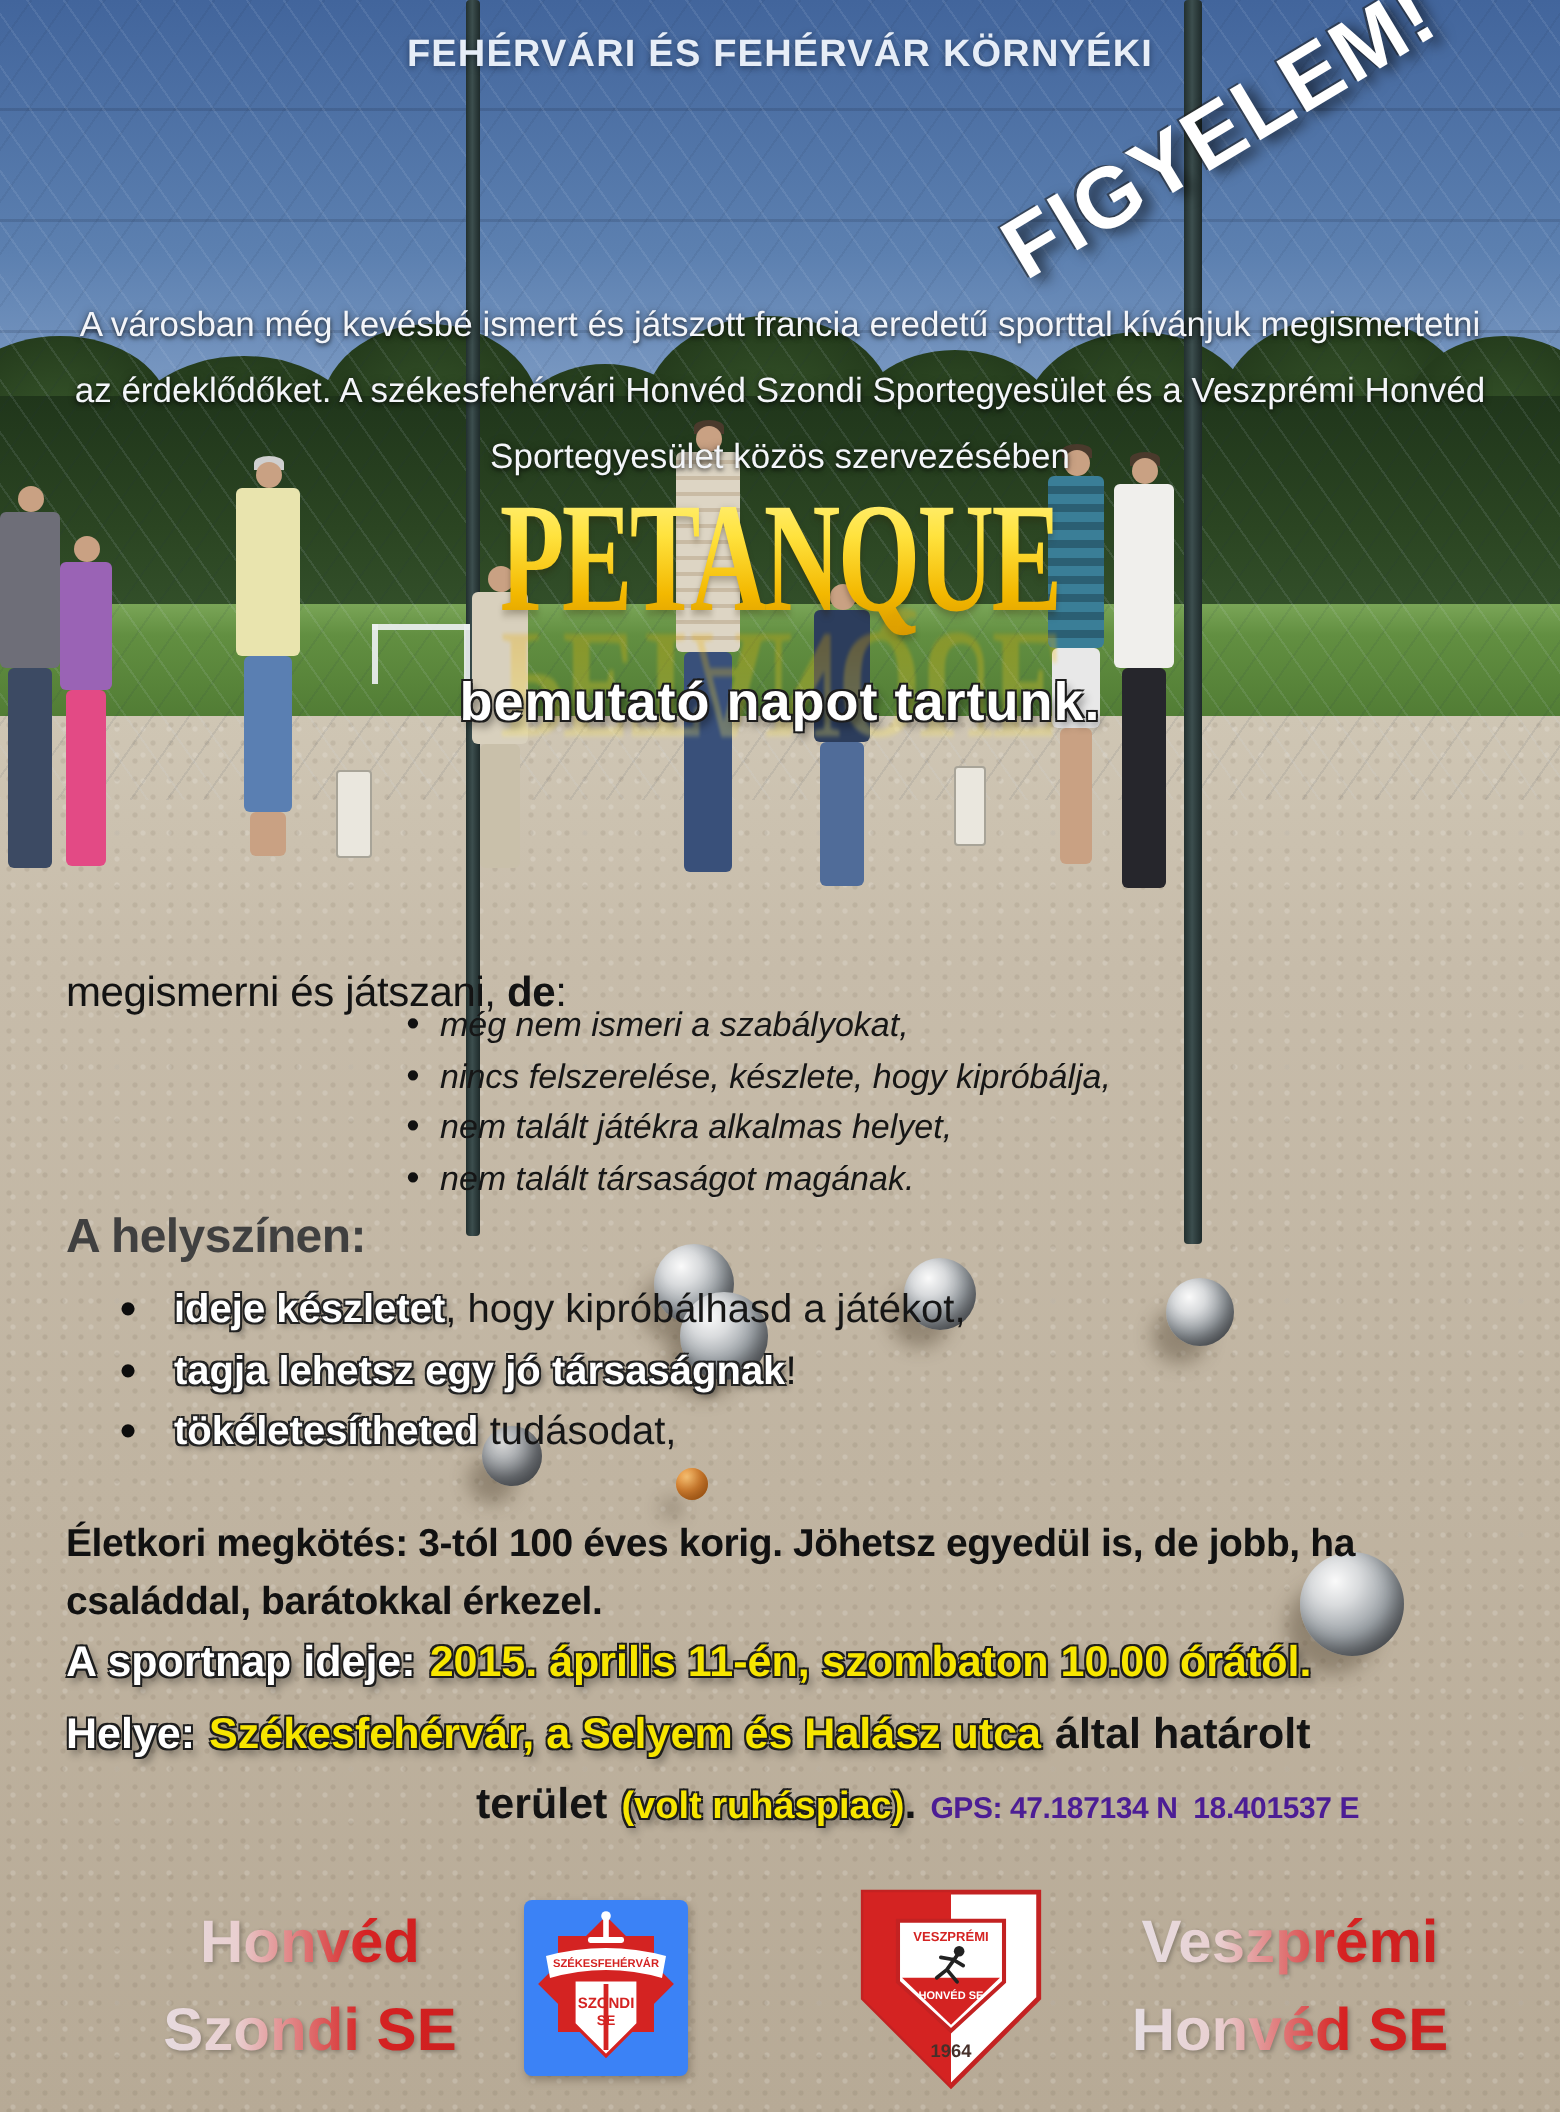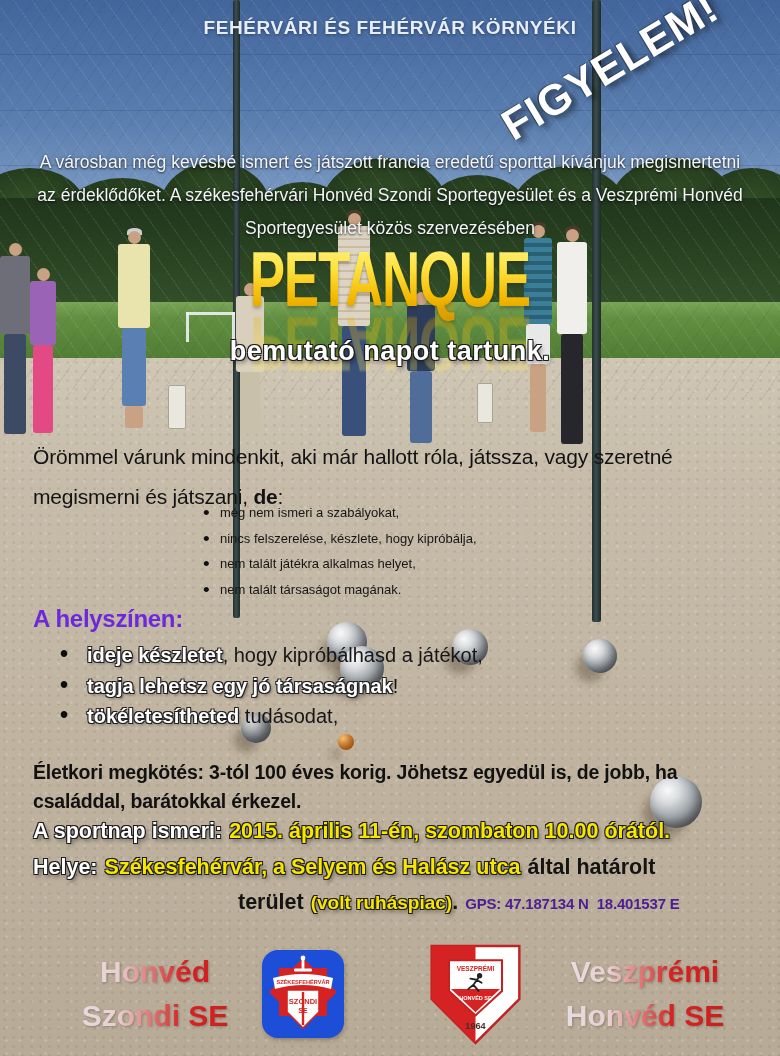--- a/index.html
+++ b/index.html
@@ -48,38 +48,38 @@
   .center{left:0;width:780px;text-align:center;}
   .hdr1{top:17px;font-size:19px;font-weight:bold;letter-spacing:.6px;color:#e6edf7;
     text-shadow:0 1px 3px rgba(10,20,40,.5);}
   .hdr2{top:73px;font-size:24px;font-weight:400;letter-spacing:3px;color:#eaf0f8;
     text-shadow:0 1px 3px rgba(10,20,40,.5);}
   .figyelem{left:455px;top:42px;width:310px;text-align:center;transform:rotate(-31deg);
     font-size:43px;font-weight:800;color:#ffffff;letter-spacing:1px;
     text-shadow:-1px -1px 0 rgba(30,30,30,.55),3px 4px 7px rgba(0,0,0,.6);}
   .intro{top:146px;font-size:17.5px;line-height:33px;color:#f3f5f9;font-weight:500;
     text-shadow:0 1px 2px rgba(0,0,0,.65),0 0 4px rgba(0,0,0,.35);}
-  .petanque-wrap{top:234px;}
+  .petanque-wrap{top:234px;font-family:Liberation Serif, serif;}
   .petanque{display:inline-block;font-size:78px;font-weight:bold;letter-spacing:-2px;
     transform:scaleX(.68);transform-origin:50% 50%;
     background:linear-gradient(180deg,#fff899 0%,#ffe23d 38%,#f3b800 70%,#cf8f00 100%);
     -webkit-background-clip:text;background-clip:text;color:transparent;
     filter:drop-shadow(0 2px 2px rgba(40,30,0,.35));}
   .petanque.reflect{position:absolute;left:0;right:0;margin:auto;top:64px;
     transform:scaleX(.68) scaleY(-1);opacity:.28;filter:blur(1px);}
   .subtitle{top:336px;font-size:27px;font-weight:bold;color:#fff;letter-spacing:.5px;}
   .outline{text-shadow:-1px -1px 0 #1d1d1d,1px -1px 0 #1d1d1d,-1px 1px 0 #1d1d1d,
     1px 1px 0 #1d1d1d,2px 3px 4px rgba(0,0,0,.45);}
   .invite{left:33px;top:437px;font-size:21px;line-height:40px;color:#131313;letter-spacing:-.2px;}
   .invite b{font-weight:bold;}
   ul.reasons{left:203px;top:500px;margin:0;padding:0;list-style:none;
-    font-size:13px;line-height:25.5px;color:#161616;}
+    font-size:17px;line-height:25.5px;color:#161616;font-style:italic;}
   ul.reasons li{position:relative;padding-left:17px;}
   ul.reasons li::before{content:"•";position:absolute;left:0;top:0;font-size:19px;color:#111;}
-  .venue-h{left:33px;top:605px;font-size:24px;font-weight:bold;color:#6d28d9;letter-spacing:-.3px;}
+  .venue-h{left:33px;top:605px;font-size:24px;font-weight:bold;color:#404040;letter-spacing:-.3px;}
   ul.venue{left:60px;top:640px;margin:0;padding:0;list-style:none;font-size:20px;line-height:30.5px;}
   ul.venue li{position:relative;padding-left:27px;}
   ul.venue li::before{content:"•";position:absolute;left:0;top:-1px;font-size:23px;color:#0d0d0d;font-weight:bold;}
   ul.venue .vb{font-weight:bold;color:#fff;
     text-shadow:-1px -1px 0 #222,1px -1px 0 #222,-1px 1px 0 #222,1px 1px 0 #222,2px 2px 3px rgba(0,0,0,.4);}
   ul.venue .vr{color:#161616;}
   .age{left:33px;top:758px;font-size:19.5px;font-weight:600;line-height:29px;color:#111;letter-spacing:-.2px;}
   .schedule{left:33px;top:819px;font-size:21.5px;font-weight:bold;}
   .wt{color:#fff;}
   .yt{color:#f7e600;}
@@ -90,21 +90,21 @@
   .gps{font-size:15px;color:#4c1d95;white-space:pre;letter-spacing:-.2px;}
   .gap{display:inline-block;width:7px;}
 
   
   .club{font-size:30px;font-weight:bold;line-height:44px;text-align:center;
     filter:drop-shadow(1px 1px 1px rgba(0,0,0,.25));}
   .club span{display:block;background:linear-gradient(90deg,#e3e8f0 0%,#e9cfd0 34%,#d62222 62%,#c61d1d 100%);
     -webkit-background-clip:text;background-clip:text;color:transparent;}
   .club-left{left:40px;top:950px;width:230px;}
   .club-right{left:535px;top:950px;width:220px;}
-  .logo-card{background:#1d4ed8;border-radius:16px;box-shadow:1px 2px 4px rgba(60,50,35,.35);}
+  .logo-card{background:#3b82f6;border-radius:4px;box-shadow:1px 2px 4px rgba(60,50,35,.35);}
 </style>
 </head>
 <body>
 
 <div class="poster">
 
   <div class="abs sky"></div>
   <div class="abs wires"></div>
   <div class="abs tree" style="left:-25px;top:168px;width:110px;height:78px;"></div>
   <div class="abs tree" style="left:62px;top:178px;width:120px;height:84px;"></div>
@@ -193,21 +193,21 @@
     <span>Sportegyesület közös szervezésében</span>
   </div>
 
   <div class="abs center petanque-wrap" style="position:absolute;">
     <div class="petanque">PETANQUE</div>
     <div class="petanque reflect">PETANQUE</div>
   </div>
   <div class="abs center subtitle outline">bemutató napot tartunk.</div>
 
   <div class="abs invite">
-    <span>Örömmel várunk mindenkit, aki már hallott róla, játssza, vagy szeretné</span><br>
+    <br>
     <span>megismerni és játszani, </span><b>de</b><span>:</span>
   </div>
 
   <ul class="abs reasons">
     <li>még nem ismeri a szabályokat,</li>
     <li>nincs felszerelése, készlete, hogy kipróbálja,</li>
     <li>nem talált játékra alkalmas helyet,</li>
     <li>nem talált társaságot magának.</li>
   </ul>
 
@@ -217,21 +217,21 @@
     <li><span class="vb">tagja lehetsz egy jó társaságnak</span><span class="vr">!</span></li>
     <li><span class="vb">tökéletesítheted</span><span class="vr"> tudásodat,</span></li>
   </ul>
 
   <div class="abs age">
     <span>Életkori megkötés: 3-tól 100 éves korig. Jöhetsz egyedül is, de jobb, ha</span><br>
     <span>családdal, barátokkal érkezel.</span>
   </div>
 
   <div class="abs schedule">
-    <span class="wt outline">A sportnap ismeri:</span><span class="gap"></span><span class="yt outline">2015. április 11-én, szombaton 10.00 órától.</span>
+    <span class="wt outline">A sportnap ideje:</span><span class="gap"></span><span class="yt outline">2015. április 11-én, szombaton 10.00 órától.</span>
   </div>
 
   <div class="abs loc1">
     <span class="wt outline">Helye:</span><span class="gap"></span><span class="yt outline">Székesfehérvár, a Selyem és Halász utca</span><span class="gap"></span><span class="bt">által határolt</span>
   </div>
   <div class="abs loc2">
     <span class="bt">terület</span><span class="gap"></span><span class="yt outline small-y">(volt ruháspiac)</span><span class="bt">.</span><span class="gap"></span><span class="gps">GPS: 47.187134 N  18.401537 E</span>
   </div>
 
   <div class="abs club club-left">

